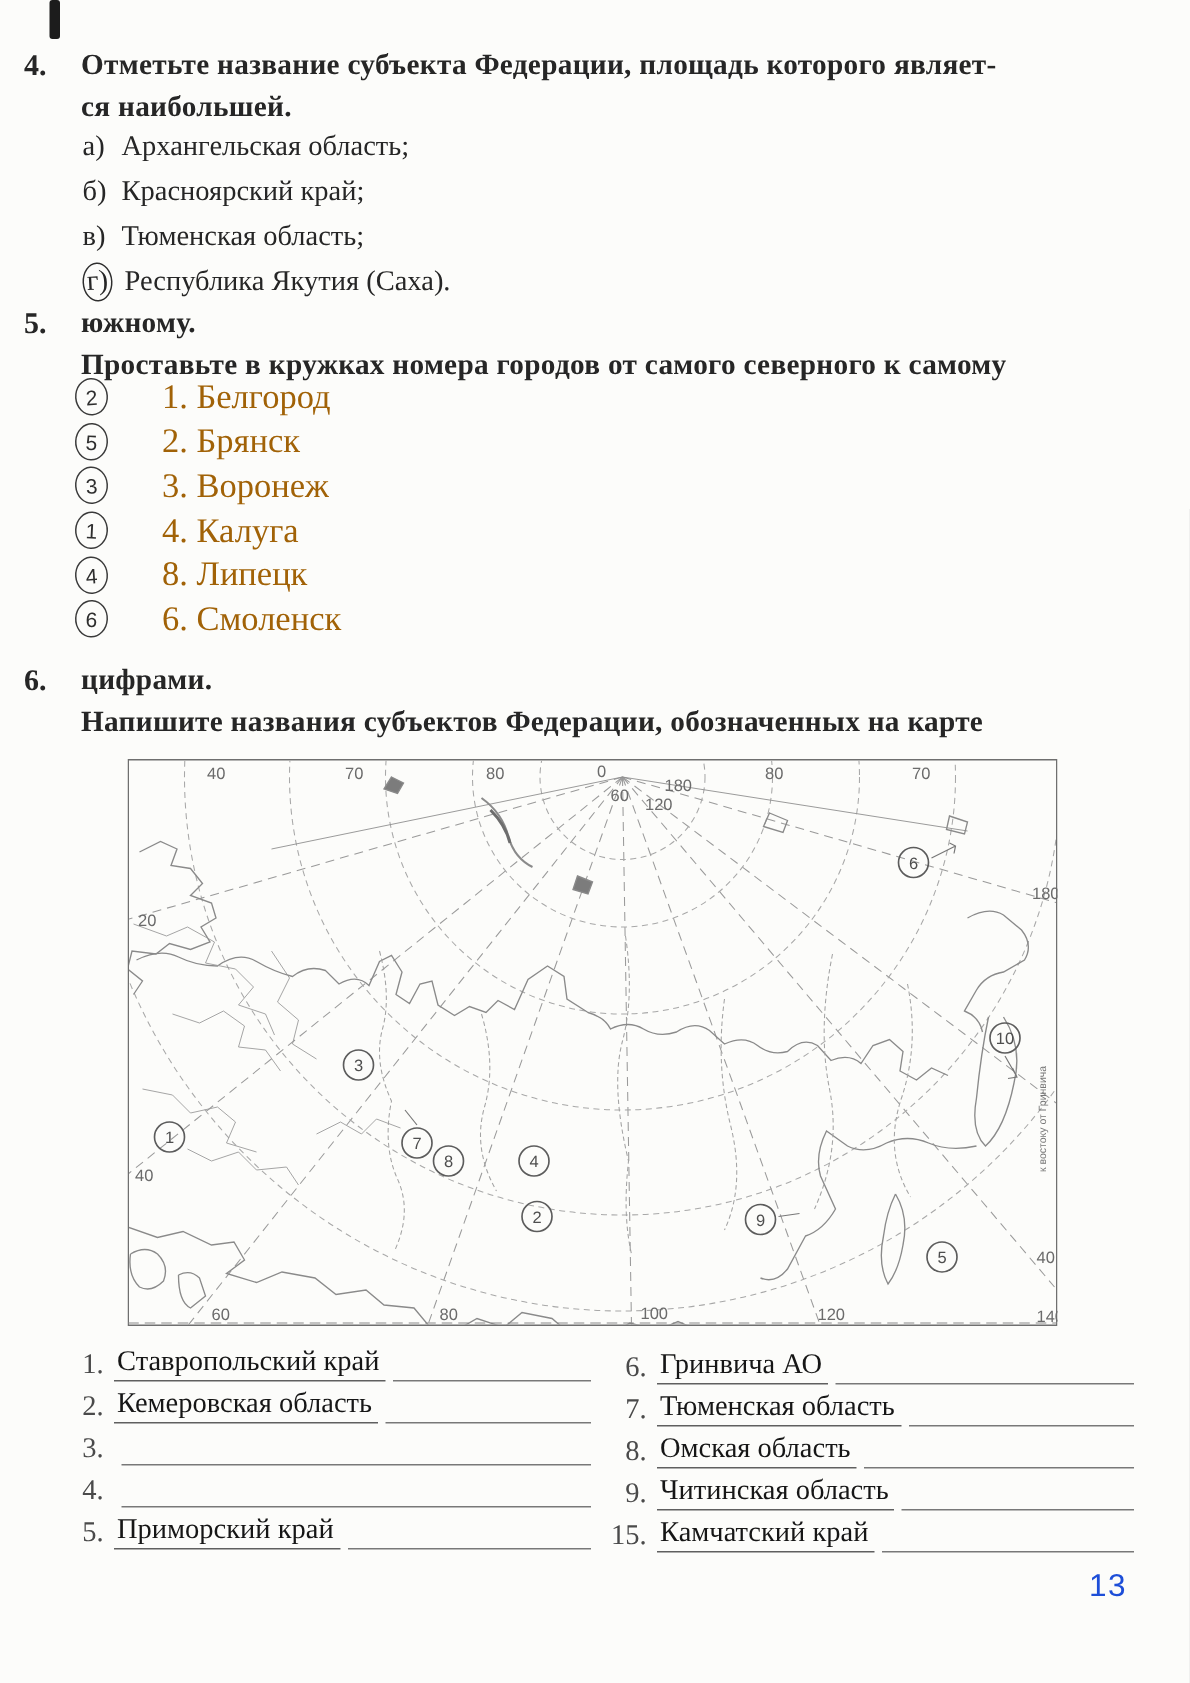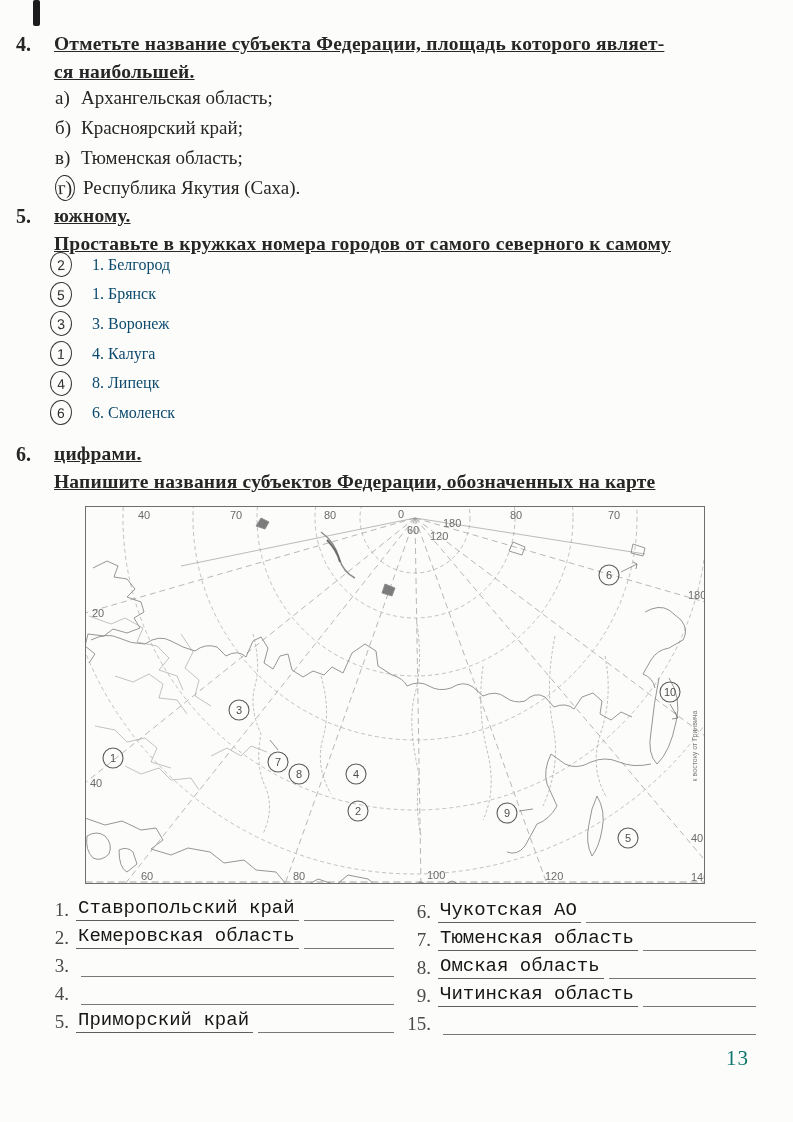--- a/index.html
+++ b/index.html
@@ -6,21 +6,21 @@
   .page{
     position:relative;width:793px;height:1122px;margin:0 auto;
     background:#fcfcfa;overflow:hidden;
     font-family:"Liberation Serif",serif;color:#262626;
   }
   .scan-mark{position:absolute;background:#1c1c1c;border-radius:2px;}
 
   
   .task{position:absolute;display:flex;}
   .task-num{font-weight:700;font-size:20px;width:38px;flex:0 0 38px;line-height:28px;}
-  .task-q{font-weight:700;font-size:19.5px;line-height:28px;letter-spacing:.2px;text-decoration:underline;}
+  .task-q{font-weight:700;font-size:19.5px;line-height:28px;letter-spacing:.2px;}
 
   
   .options{position:absolute;left:55px;top:83px;font-size:19px;line-height:30px;}
   .opt{display:flex;align-items:center;height:30px;}
   .opt-letter{display:inline-block;min-width:26px;}
   .opt-letter.circled{
     border:1.5px solid #2e2e2e;border-radius:50%;
     min-width:16px;width:18px;height:24px;text-align:center;line-height:24px;
     margin-right:8px;transform:rotate(-3deg);
   }
@@ -28,39 +28,39 @@
   
   .t5-list{position:absolute;left:50px;top:250px;}
   .t5-row{display:flex;align-items:center;height:29.6px;}
   .t5-circle{
     display:inline-flex;align-items:center;justify-content:center;
     width:20px;height:23px;border:1.4px solid #3a3a3a;border-radius:50%;
     font-family:"Liberation Sans",sans-serif;font-size:14px;color:#2e2e2e;
     transform:rotate(-4deg);flex:0 0 20px;
   }
   .t5-row:nth-child(2n) .t5-circle{transform:rotate(3deg);}
-  .t5-label{font-size:16px;margin-left:20px;color:#0c4a6e;}
+  .t5-label{font-size:23px;margin-left:36px;color:#a16207;}
 
   
   .map-wrap{position:absolute;left:85px;top:506px;width:620px;height:378px;}
   svg text{font-family:"Liberation Sans",sans-serif;}
 
   
   .ans-col{position:absolute;width:352px;}
   .ans-row{display:flex;align-items:flex-end;height:27px;margin-bottom:1px;}
   .ans-num{font-size:19px;color:#4a4a4a;width:34px;flex:0 0 34px;text-align:right;padding-right:7px;box-sizing:border-box;}
   .ans-text{
-    font-family:Liberation Mono, monospace;font-size:19px;color:#161616;
+    font-family:Liberation Serif, serif;font-size:19px;color:#161616;
     border-bottom:1.4px solid #5f5f5f;padding:0 4px 1px 2px;white-space:nowrap;
   }
   .ans-blank{flex:1;border-bottom:1.4px solid #787878;margin-left:5px;height:1px;}
 
   .page-number{
-    position:absolute;left:726px;top:1046px;font-size:21px;color:#0f766e;
-    font-family:Liberation Serif, serif;letter-spacing:1px;
+    position:absolute;left:726px;top:1046px;font-size:21px;color:#1d4ed8;
+    font-family:Liberation Sans, sans-serif;letter-spacing:1px;
   }
 </style>
 </head>
 <body>
 
 <div class="page">
 
   <div class="scan-mark" style="left:33px;top:0;width:7px;height:26px;"></div>
 
   <div class="task" style="left:16px;top:30px;width:765px;">
@@ -98,21 +98,21 @@
     </div>
   </div>
 
   <div class="t5-list">
     <div class="t5-row">
       <span class="t5-circle">2</span>
       <span class="t5-label">1. Белгород</span>
     </div>
     <div class="t5-row">
       <span class="t5-circle">5</span>
-      <span class="t5-label">1. Брянск</span>
+      <span class="t5-label">2. Брянск</span>
     </div>
     <div class="t5-row">
       <span class="t5-circle">3</span>
       <span class="t5-label">3. Воронеж</span>
     </div>
     <div class="t5-row">
       <span class="t5-circle">1</span>
       <span class="t5-label">4. Калуга</span>
     </div>
     <div class="t5-row">
@@ -290,38 +290,39 @@
     <div class="ans-row">
       <span class="ans-num">5.</span>
       <span class="ans-text">Приморский край</span>
       <span class="ans-blank"></span>
     </div>
   </div>
 
   <div class="ans-col" style="left:404px;top:896px;">
     <div class="ans-row">
       <span class="ans-num">6.</span>
-      <span class="ans-text">Чукотская АО</span>
+      <span class="ans-text">Гринвича АО</span>
       <span class="ans-blank"></span>
     </div>
     <div class="ans-row">
       <span class="ans-num">7.</span>
       <span class="ans-text">Тюменская область</span>
       <span class="ans-blank"></span>
     </div>
     <div class="ans-row">
       <span class="ans-num">8.</span>
       <span class="ans-text">Омская область</span>
       <span class="ans-blank"></span>
     </div>
     <div class="ans-row">
       <span class="ans-num">9.</span>
       <span class="ans-text">Читинская область</span>
       <span class="ans-blank"></span>
     </div>
     <div class="ans-row">
       <span class="ans-num">15.</span>
+      <span class="ans-text">Камчатский край</span>
       <span class="ans-blank"></span>
     </div>
   </div>
 
   <div class="page-number">13</div>
 </div>
 
 </body></html>

